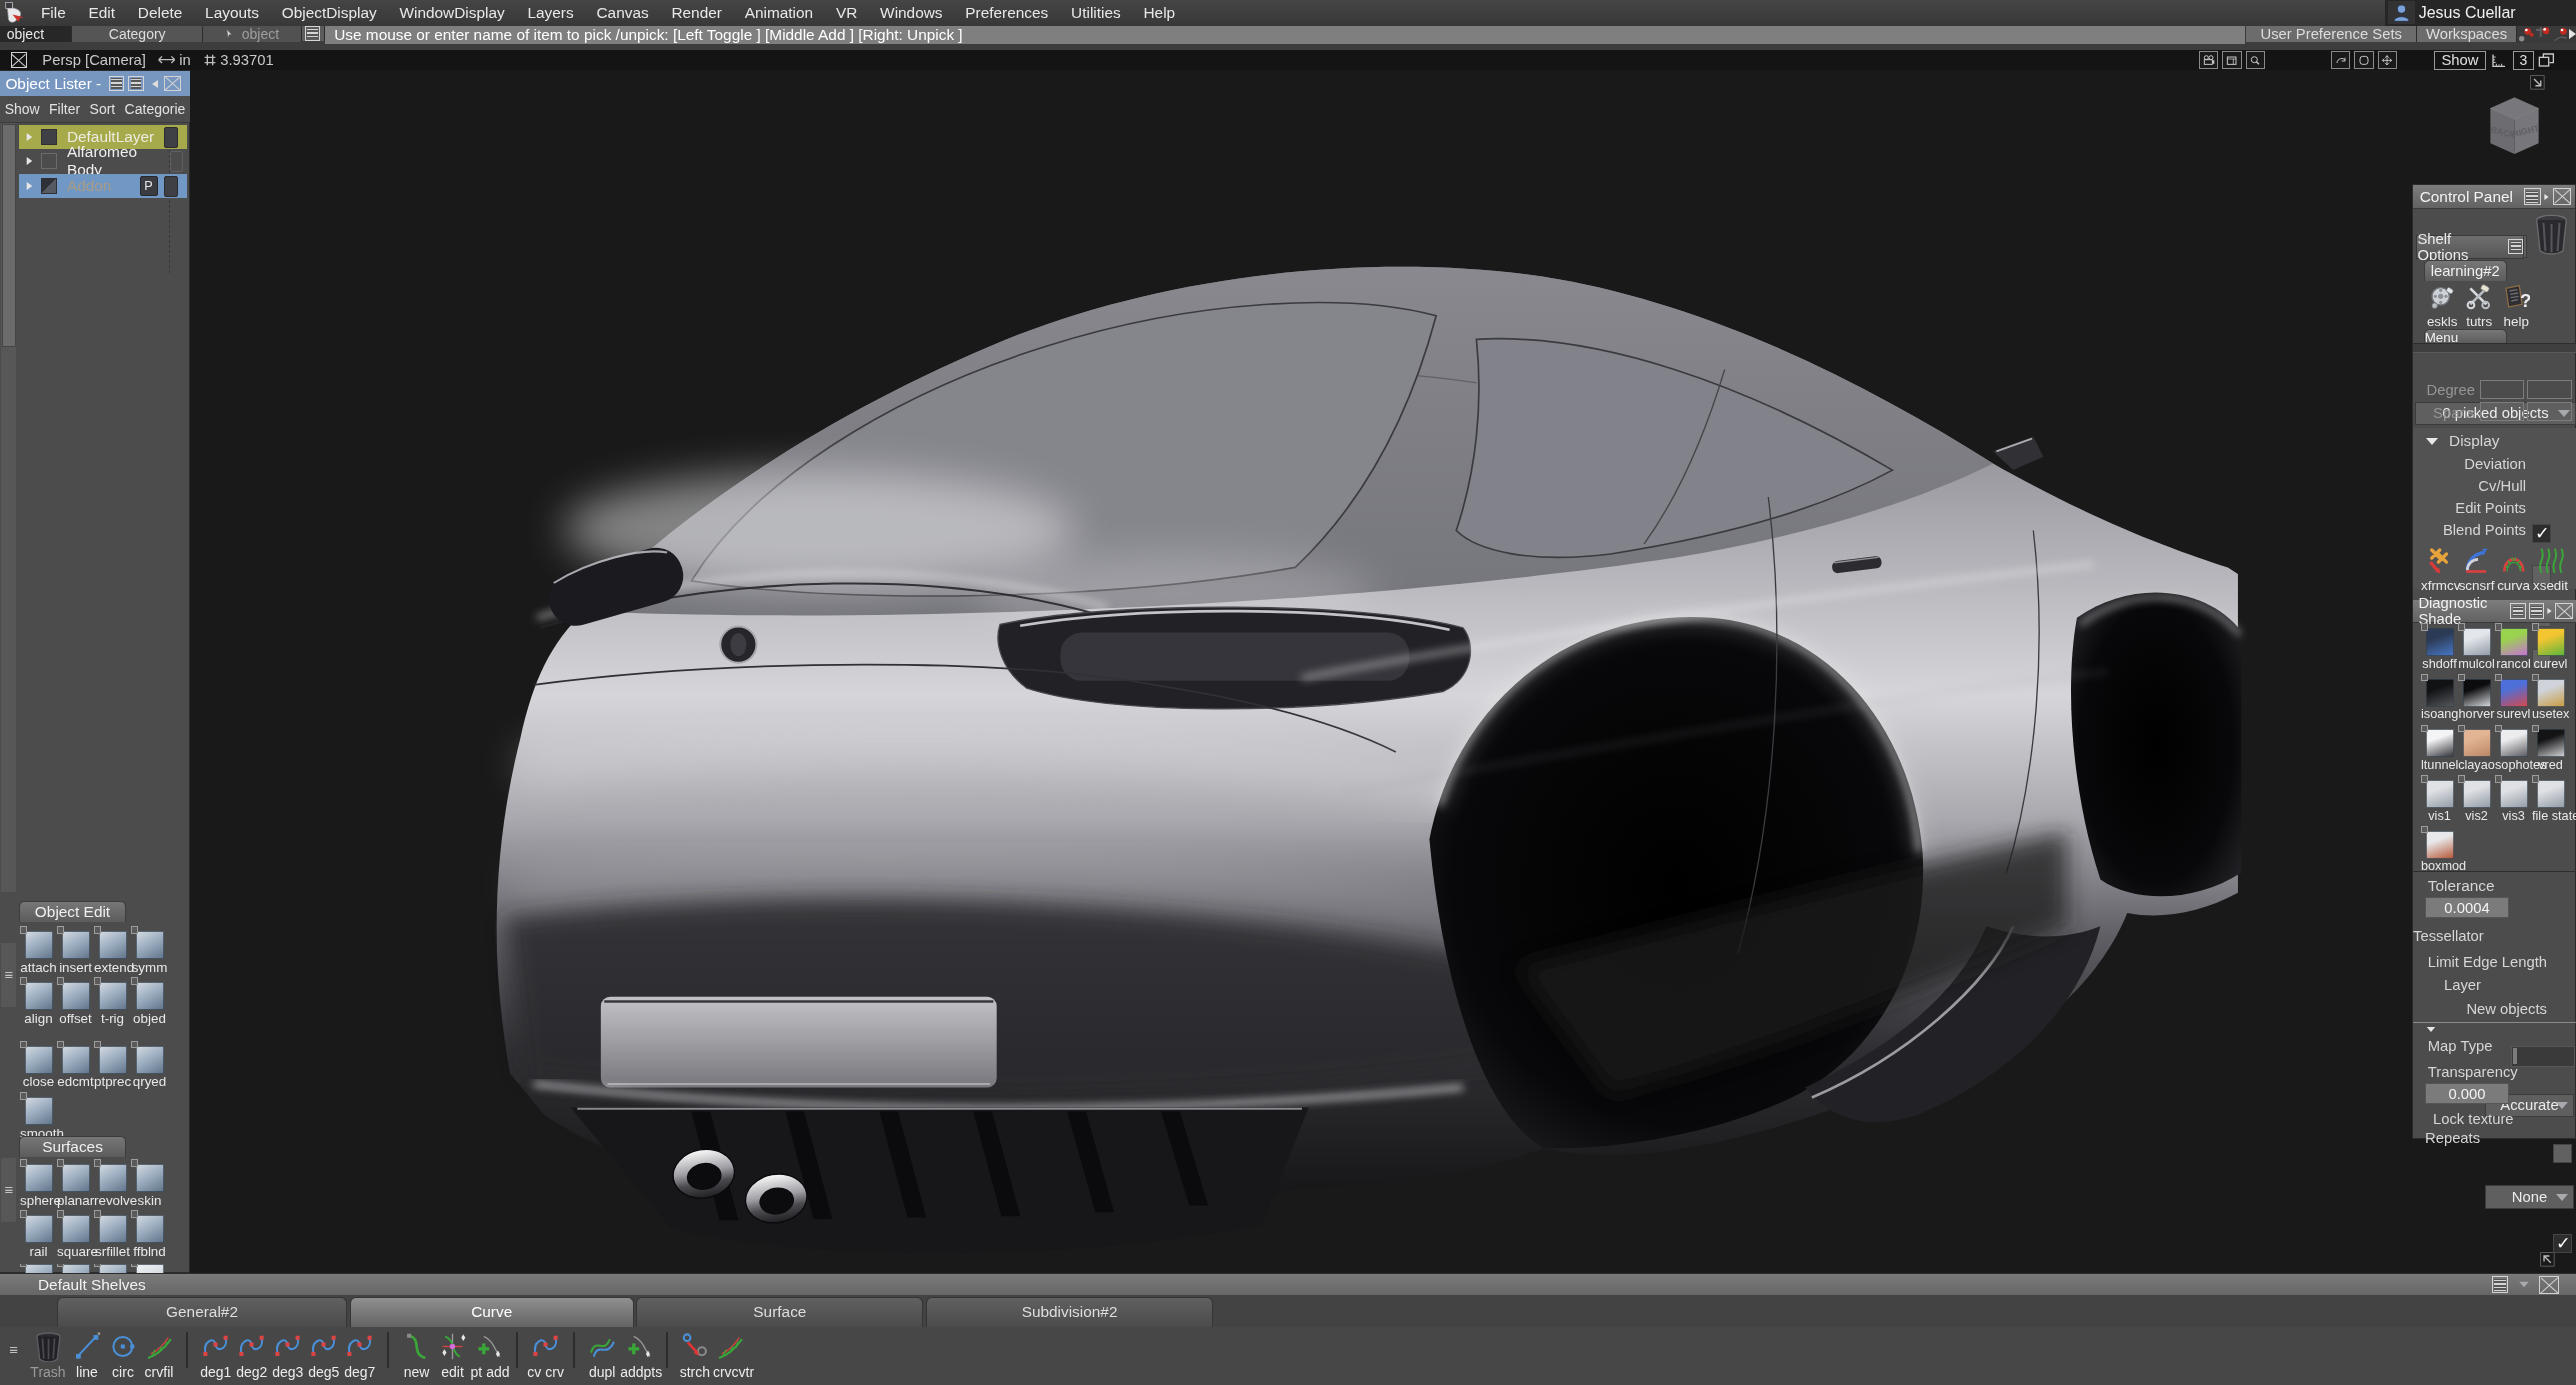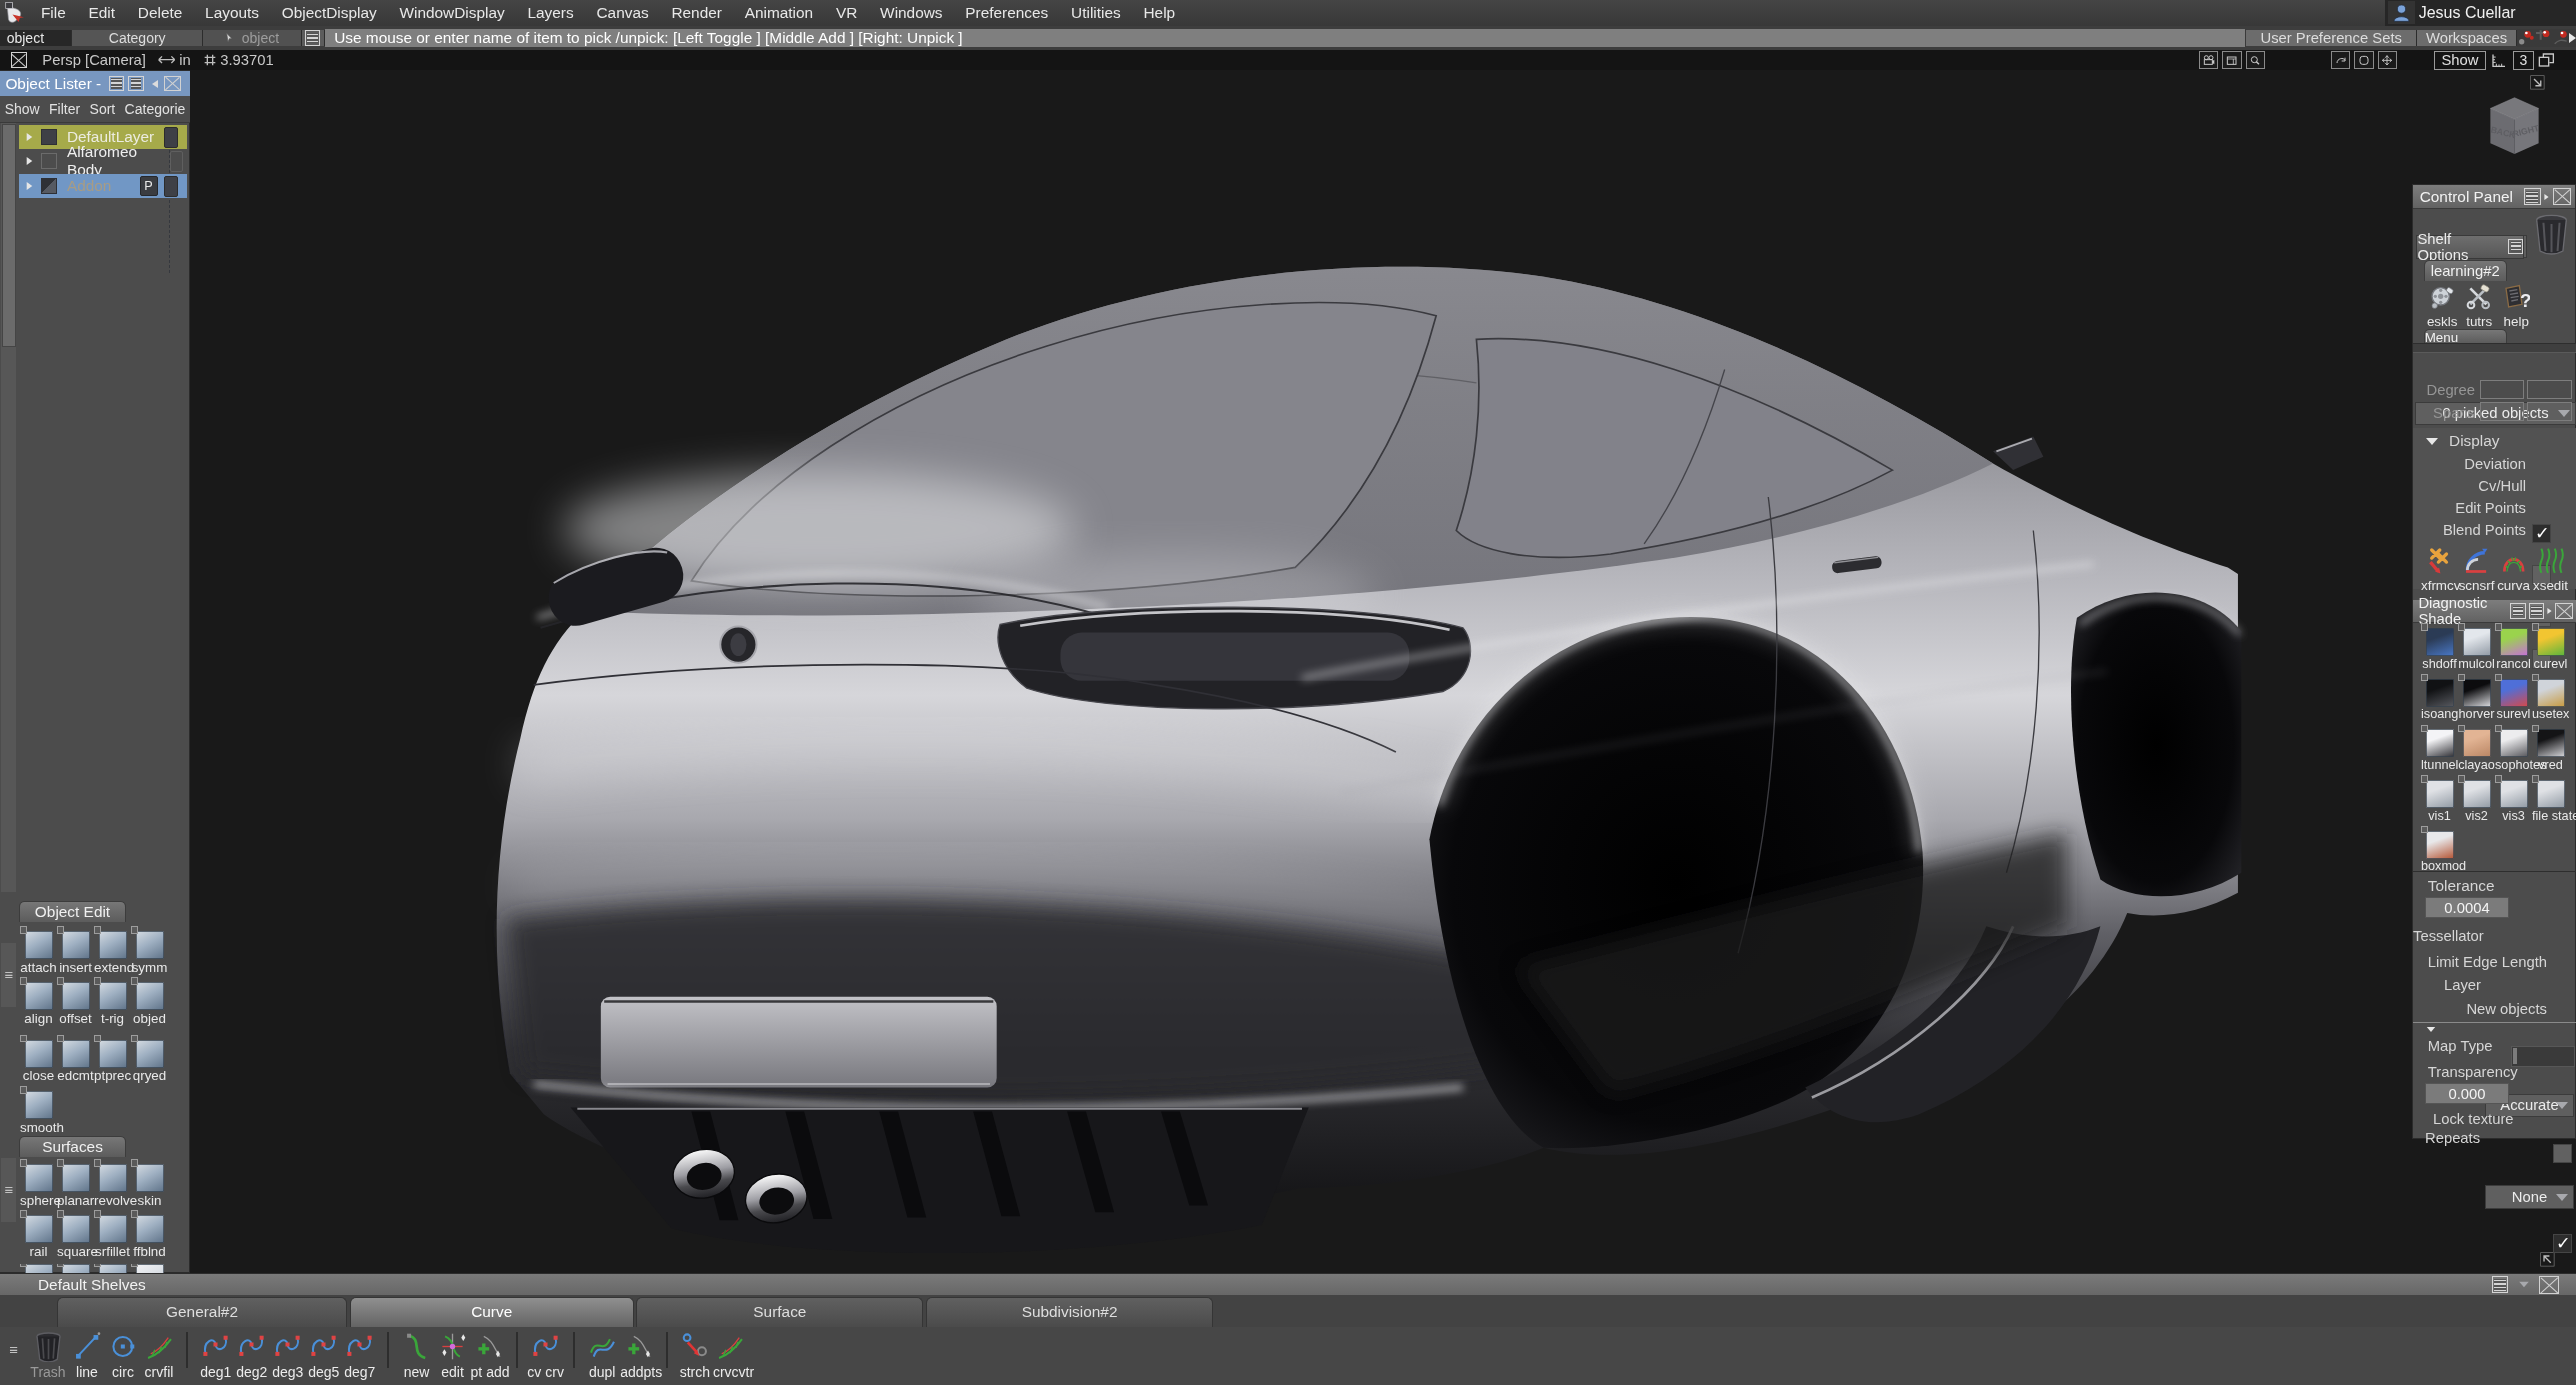--- a/index.html
+++ b/index.html
@@ -4,21 +4,21 @@
 <style>
   html,body{margin:0;padding:0}
   body{width:2576px;height:1385px;background:#191919;font-family:"Liberation Sans","DejaVu Sans",sans-serif;color:#ddd;overflow:hidden;position:relative;-webkit-font-smoothing:antialiased}
   .abs{position:absolute}
   
   #menubar{left:0;top:0;width:2576px;height:25.5px;background:linear-gradient(#454545,#383838);border-bottom:0.7px solid #2a2a2a;display:flex;align-items:center}
   .menu-item{padding:0 11.4px;font-size:15.4px;color:#e8e8e8;line-height:25.5px;cursor:default}
   #userbar{right:0;top:0;width:191px;height:25.5px;background:#262626;display:flex;align-items:center}
   #userbar .av{width:27px;height:23px;background:#333;display:flex;align-items:center;justify-content:center;margin:1.3px 4px 1.3px 2.7px}
   #userbar .nm{font-size:16px;color:#f0f0f0}
-  #pickbar{left:0;top:25.5px;width:2576px;height:25px;background:#3d3d3d;display:flex;align-items:center;border-bottom:0.7px solid #222}
+  #pickbar{left:0;top:25.5px;width:2576px;height:25px;background:#3d3d3d;display:flex;align-items:flex-start;border-bottom:0.7px solid #222}
   .cell{border-right:0.7px solid #2c2c2c;display:flex;align-items:center;justify-content:center;font-size:14px}
   #vpbar{left:0;top:50px;width:2576px;height:20px;background:#141414;display:flex;align-items:center;font-size:14.8px;color:#c9c9c9}
   .vh-icon{width:17.4px;height:16px;border:0.7px solid #8a8a8a;display:flex;align-items:center;justify-content:center;margin-right:4px;background:#1a1a1a}
   .xbox{position:relative;border:1.3px solid #d2d2d2;background:transparent;overflow:hidden}
   .xbox::before,.xbox::after{content:"";position:absolute;left:-15%;top:50%;width:130%;height:1.3px;background:#d2d2d2}
   .xbox::before{transform:rotate(42deg)}.xbox::after{transform:rotate(-42deg)}
   .licon{border:1.3px solid #d5d5d5;background:#565656 repeating-linear-gradient(to bottom,transparent 0 2px,#d5d5d5 2px 3.4px);background-clip:content-box;padding:1.3px}
   .tri-r{width:0;height:0;border-top:5.4px solid transparent;border-bottom:5.4px solid transparent;border-left:7.4px solid #e6e6e6}
   .tri-l{width:0;height:0;border-top:4.7px solid transparent;border-bottom:4.7px solid transparent;border-right:6.7px solid #dcdcdc}
   .tri-d{width:0;height:0;border-left:6px solid transparent;border-right:6px solid transparent;border-top:7.4px solid #a8a9ad}
@@ -474,21 +474,21 @@
         <div class="tlabel">align</div>
       </div>
       <div class="tool" style="margin-bottom:7.4px">
         <div class="tile"></div>
         <div class="tlabel">offset</div>
       </div>
       <div class="tool" style="margin-bottom:7.4px">
         <div class="tile"></div>
         <div class="tlabel">t-rig</div>
       </div>
-      <div class="tool" style="margin-bottom:14px">
+      <div class="tool" style="margin-bottom:20px">
         <div class="tile"></div>
         <div class="tlabel">objed</div>
       </div>
       <div class="tool" style="margin-bottom:7.4px">
         <div class="tile"></div>
         <div class="tlabel">close</div>
       </div>
       <div class="tool" style="margin-bottom:7.4px">
         <div class="tile"></div>
         <div class="tlabel">edcmt</div>

